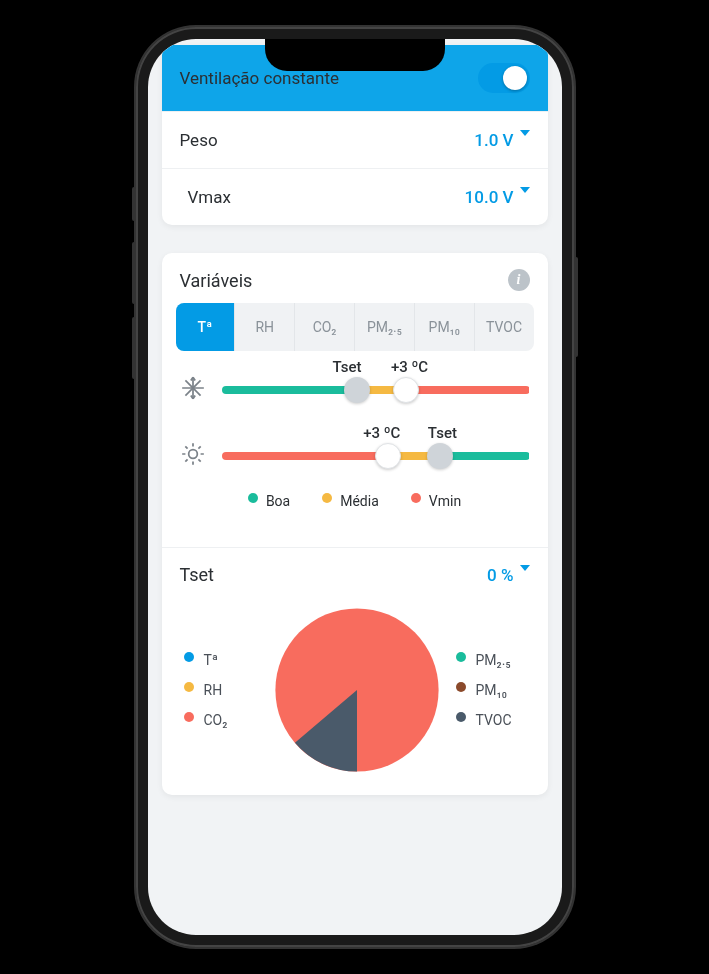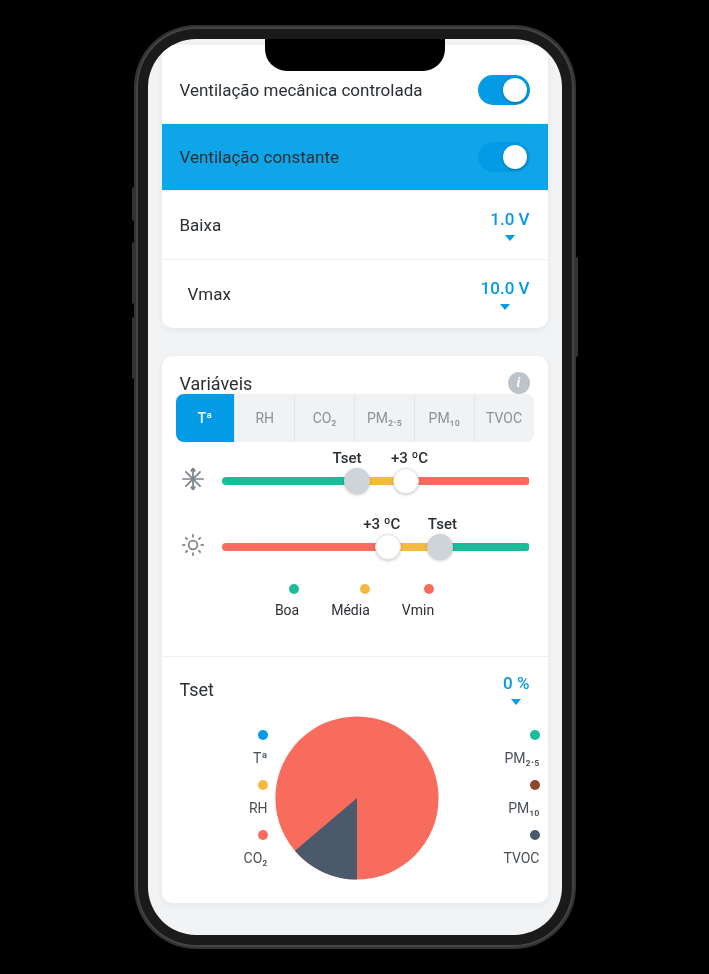--- a/index.html
+++ b/index.html
@@ -30,38 +30,38 @@
   margin-bottom: 28px; overflow: hidden;
 }
 
 .row {
   display: flex; align-items: center; justify-content: space-between;
   padding: 18px 18px; border-bottom: 1px solid #eef0f2;
 }
 .row:last-child { border-bottom: none; margin-left: 8px; }
 .row.highlight { background: #0ea5e9; }
 .row-label { font-size: 17px; color: #2b2f33; font-weight: 400; }
-.row-value { font-size: 17px; color: #039be5; font-weight: 500; display: flex; align-items: center; gap: 6px; flex-direction: column; }
+.row-value { font-size: 17px; color: #039be5; font-weight: 500; display: flex; align-items: flex-start; gap: 6px; }
 
 .toggle {
   width: 52px; height: 30px; background: #039be5; border-radius: 15px; position: relative; cursor: pointer;
 }
 .toggle::after {
   content: ''; position: absolute; right: 3px; top: 3px; width: 24px; height: 24px;
   background: #fff; border-radius: 50%; box-shadow: 0 1px 3px rgba(0,0,0,0.3);
 }
 
 .chevron-down {
   width: 0; height: 0; border-left: 5px solid transparent; border-right: 5px solid transparent;
   border-top: 6px solid #039be5;
 }
 
 .section-header {
   display: flex; align-items: center; justify-content: space-between;
-  padding: 16px 18px 0;
+  padding: 16px 18px 12px;
 }
 .section-title { font-size: 18px; color: #2b2f33; font-weight: 400; }
 .info-icon {
   width: 22px; height: 22px; border-radius: 50%; background: #bcc3c9;
   display: flex; align-items: center; justify-content: center;
   color: #fff; font-size: 14px; font-weight: bold; font-style: italic; font-family: Georgia, serif;
 }
 
 .tabs {
   display: flex; margin: 0 14px 24px; border-radius: 8px; overflow: hidden;
@@ -91,21 +91,21 @@
   position: absolute; top: 50%; transform: translate(-50%, -50%);
   width: 26px; height: 26px; border-radius: 50%; background: #cfd4d9;
   box-shadow: 0 1px 3px rgba(0,0,0,0.2);
 }
 .slider-handle.white { background: #fff; border: 1px solid #e0e3e6; }
 
 .legend-row {
   display: flex; justify-content: center; gap: 32px; padding: 4px 0 20px;
   font-size: 14px; color: #2b2f33;
 }
-.legend-item { display: flex; align-items: flex-end; gap: 8px; flex-direction: column; }
+.legend-item { display: flex; align-items: flex-start; gap: 8px; }
 .dot { width: 10px; height: 10px; border-radius: 50%; }
 .dot.green { background: #1abc9c; }
 .dot.yellow { background: #f5b942; }
 .dot.red { background: #f86c5e; }
 .dot.blue { background: #039be5; }
 .dot.brown { background: #8b4a2b; }
 .dot.slate { background: #4a5a6a; }
 
 .peso-body { display: flex; align-items: center; padding: 8px 8px 20px; gap: 4px; }
 .peso-legend { display: flex; flex-direction: column; gap: 14px; font-size: 14px; color: #4a5058; flex: 1; }
@@ -121,30 +121,26 @@
 <div class="phone-frame">
   <div class="side-btn left1"></div>
   <div class="side-btn left2"></div>
   <div class="side-btn left3"></div>
   <div class="side-btn right1"></div>
   <div class="phone-screen">
     <div class="notch"></div>
     <div class="content">
 
       <div class="card">
-        <div class="row" style="padding-top:30px">
-          <span class="row-label">Ventilação mecânica controlada</span>
-          <div class="toggle"></div>
-        </div>
         <div class="row highlight">
           <span class="row-label">Ventilação constante</span>
           <div class="toggle"></div>
         </div>
         <div class="row">
-          <span class="row-label">Baixa</span>
+          <span class="row-label">Peso</span>
           <span class="row-value">
             <span>1.0 V</span>
             <span class="chevron-down"></span>
           </span>
         </div>
         <div class="row">
           <span class="row-label">Vmax</span>
           <span class="row-value">
             <span>10.0 V</span>
             <span class="chevron-down"></span>

